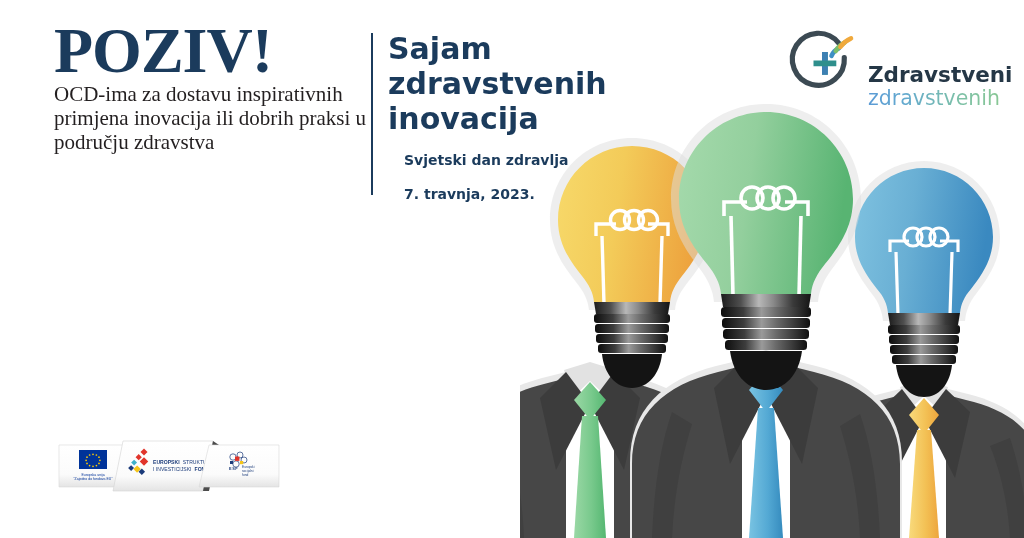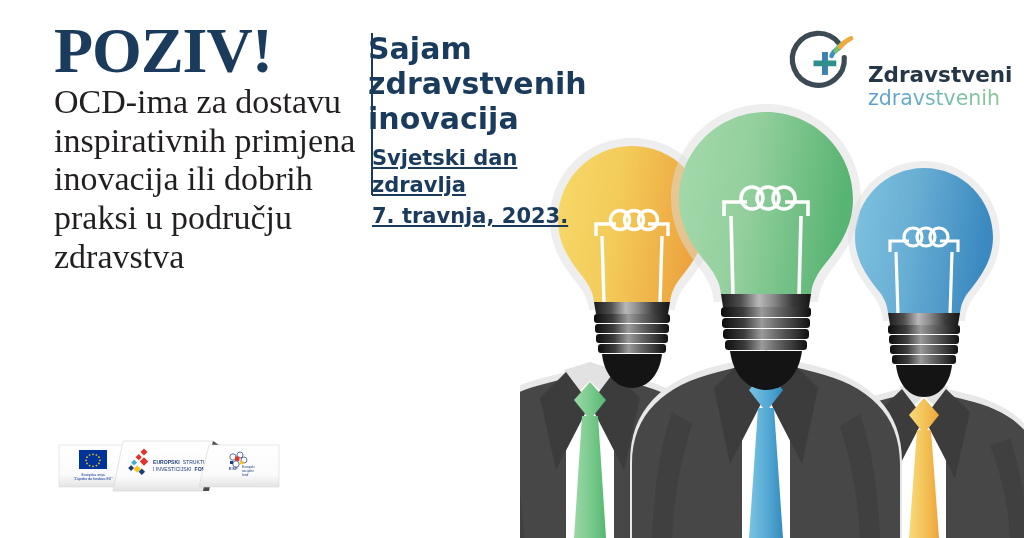--- a/index.html
+++ b/index.html
@@ -31,61 +31,60 @@
     font-size: 64px;
     line-height: 0.92;
     letter-spacing: -1px;
     color: #1B3B5C;
     margin: 0 0 2px 0;
     white-space: nowrap;
   }
   .subhead {
     font-family: "Liberation Serif", serif;
     font-weight: 400;
-    font-size: 34px;
+    font-size: 21px;
     line-height: 1.14;
     color: #231F20;
     margin: 0;
     width: 312px;
   }
 
   
   .divider {
     position: absolute;
     left: 371px;
     top: 33px;
     width: 2px;
     height: 162px;
     background: #1B3B5C;
   }
 
   
   .mid-col {
     position: absolute;
-    left: 368px;
+    left: 388px;
     top: 32px;
     width: 245px;
     z-index: 30;
   }
   .event-title {
     font-family: "DejaVu Sans", sans-serif;
     font-weight: 700;
     font-size: 30px;
     line-height: 1.16;
     color: #1B3B5C;
     margin: 0 0 9px 0;
   }
   .event-meta {
     font-family: "DejaVu Sans", sans-serif;
     font-weight: 600;
-    font-size: 21px;
+    font-size: 14px;
     line-height: 1.28;
     color: #1B3B5C;
-    margin: 4px;
-    text-decoration: underline;
+    margin: 16px;
   }
 
   
   .logo {
     position: absolute;
     left: 786px;
     top: 29px;
     width: 215px;
     height: 72px;
     z-index: 40;

